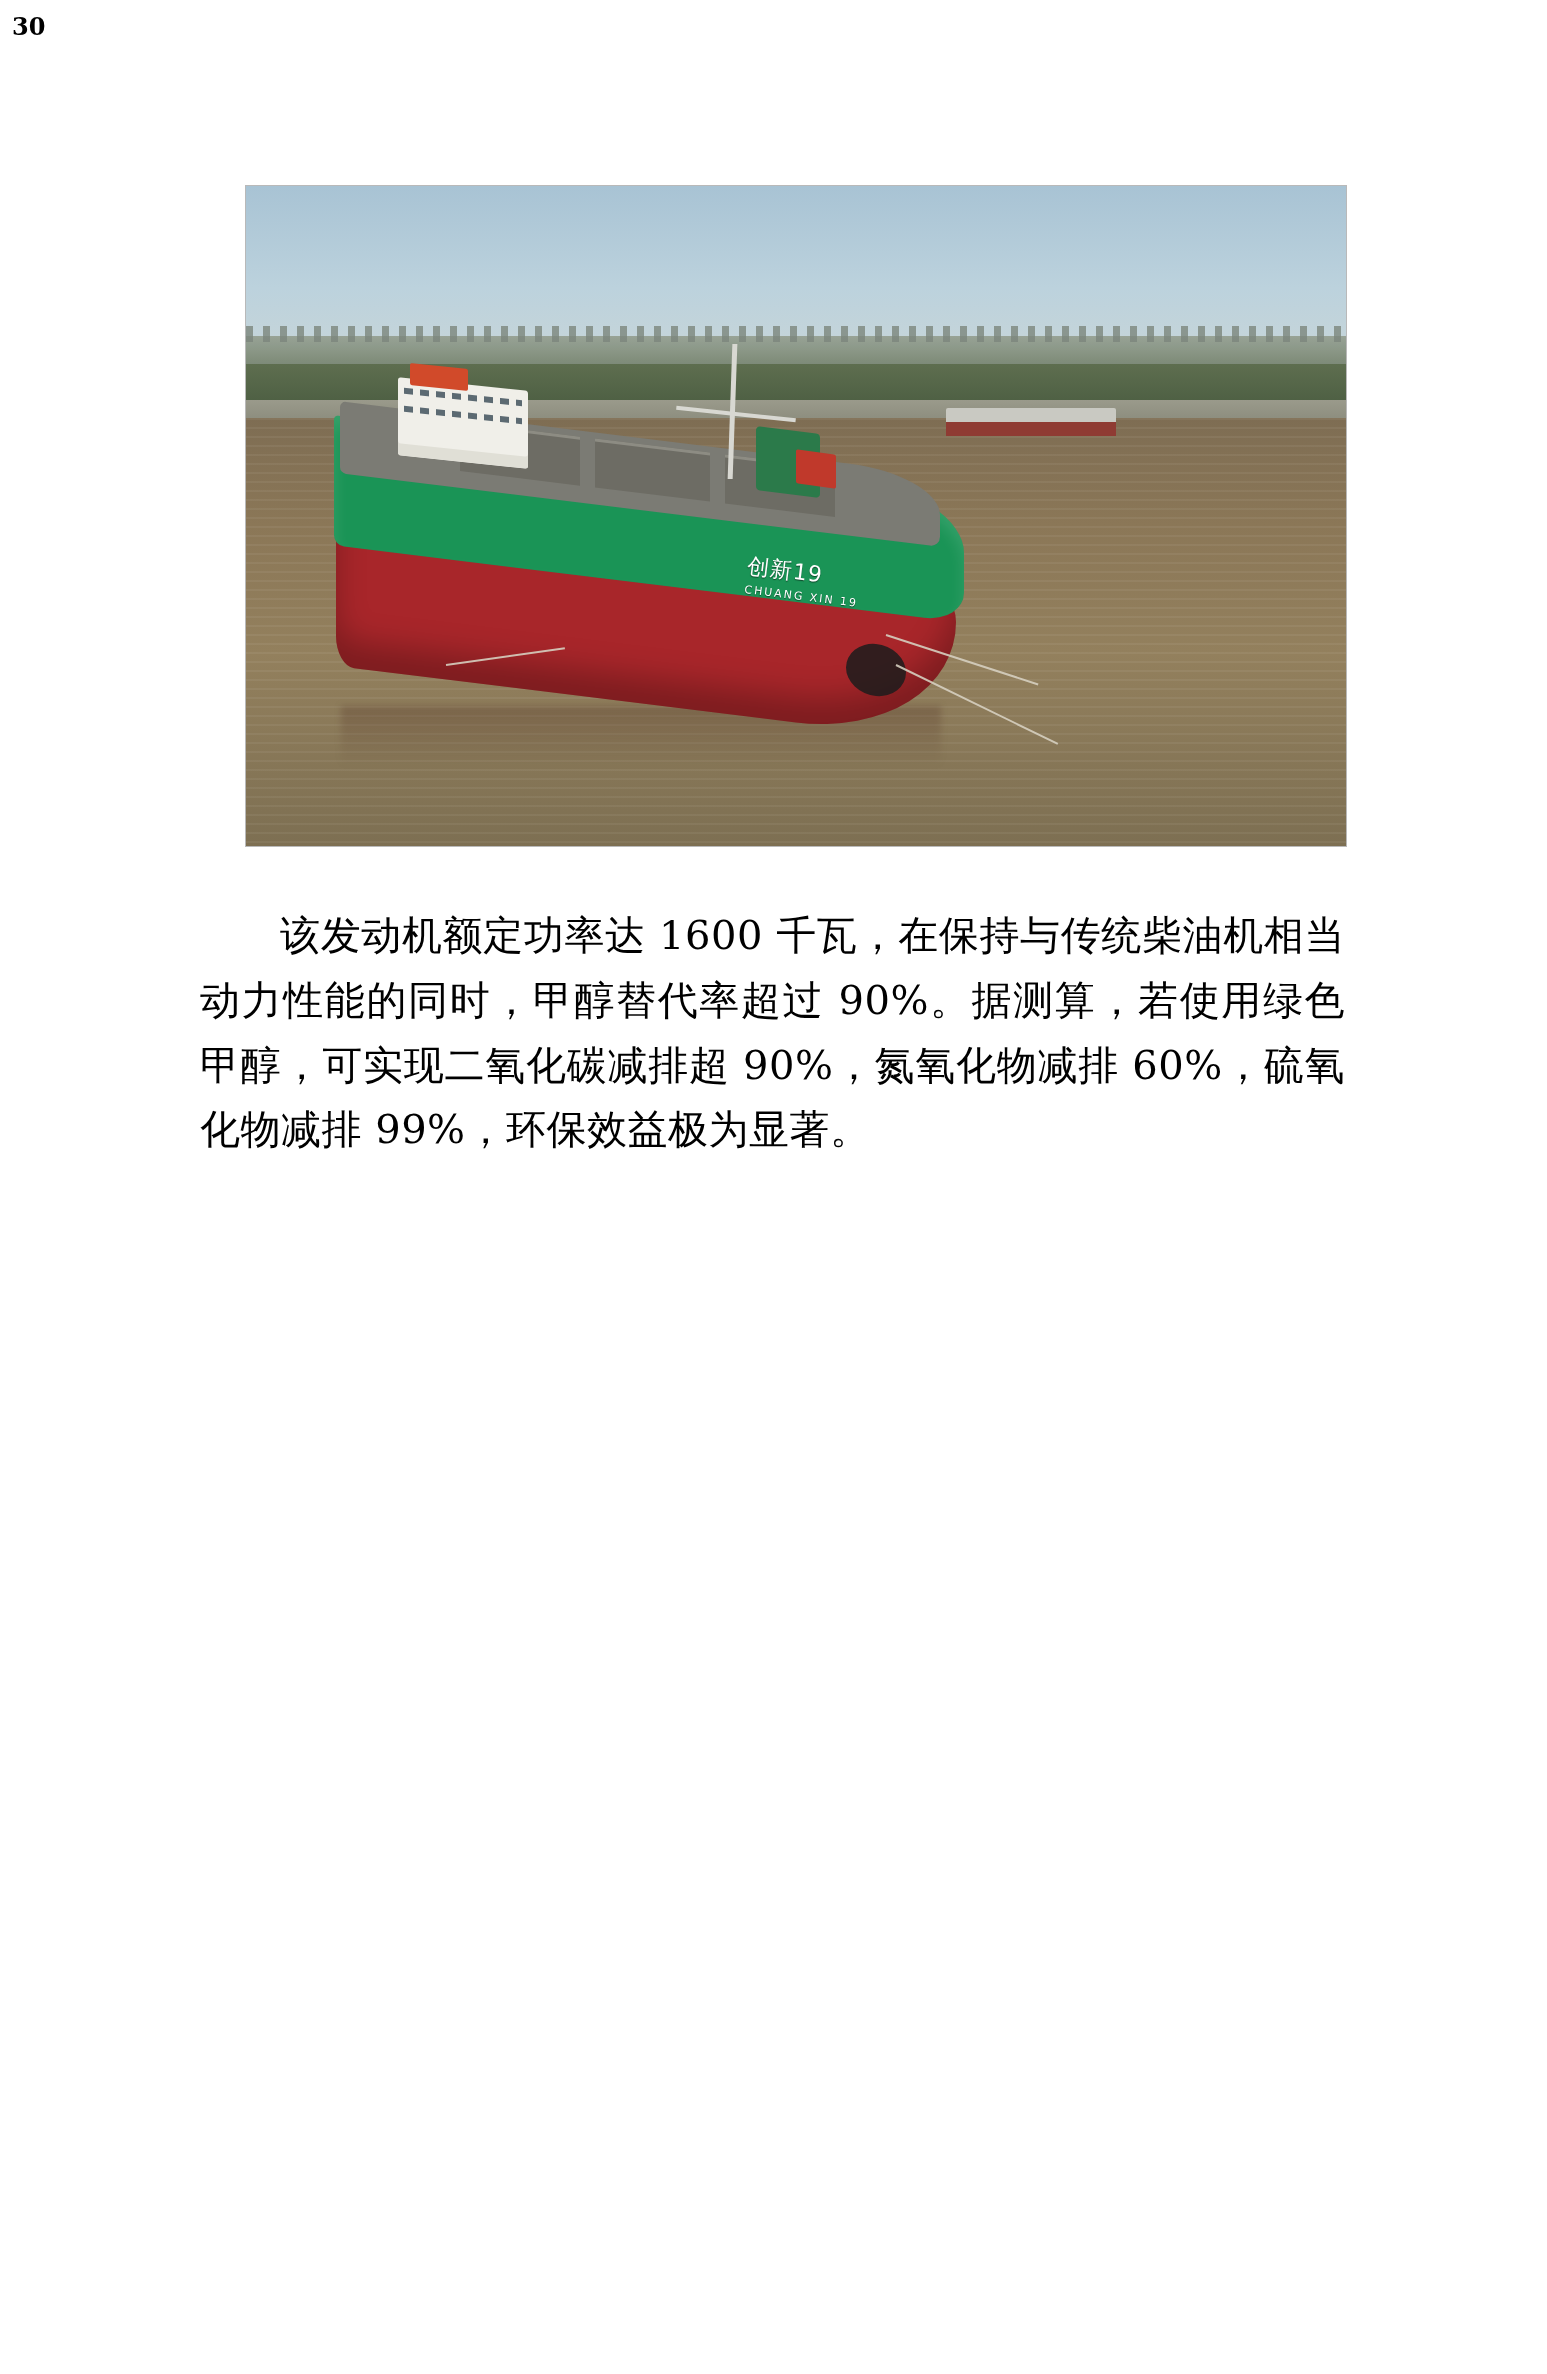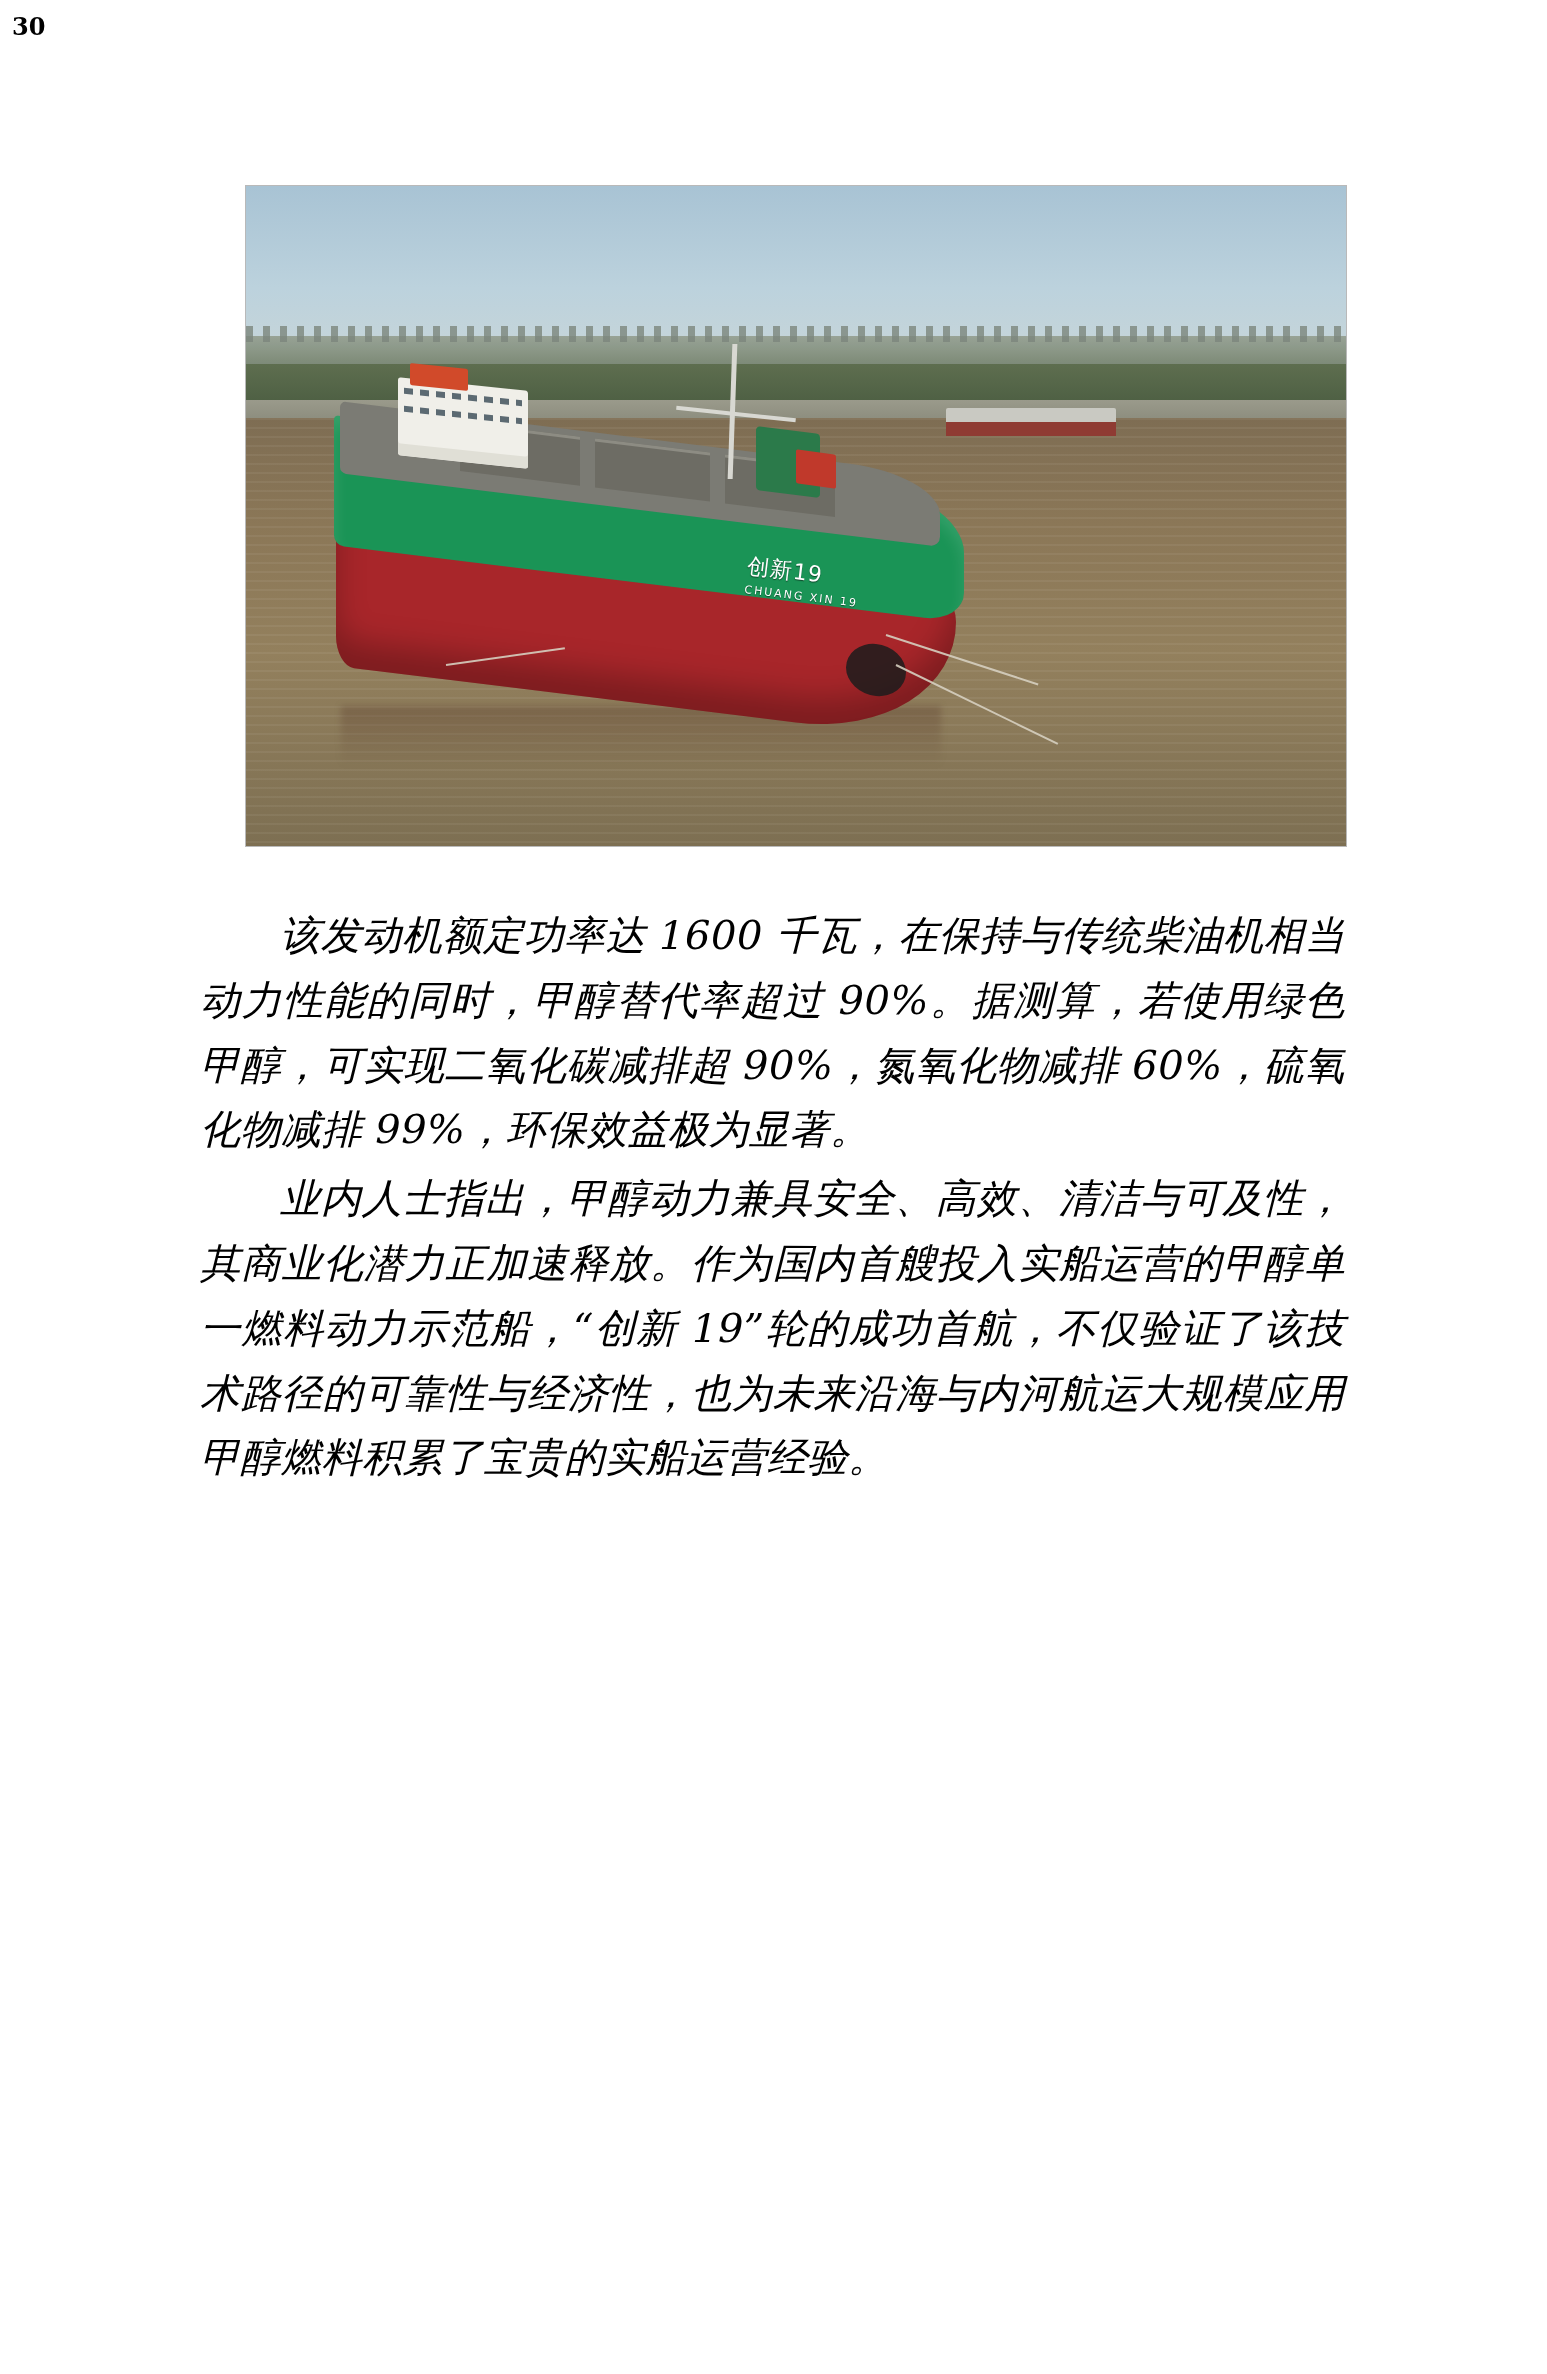--- a/index.html
+++ b/index.html
@@ -287,21 +287,20 @@
   .body-text p {
     margin: 0 0 4px 0;
     font-size: 40px;
     line-height: 1.62;
     text-align: justify;
     text-justify: inter-ideograph;
     text-indent: 2em;
     color: #000;
     font-family: "DejaVu Serif", "Liberation Serif", serif;
     letter-spacing: .5px;
-    font-style: italic;
   }
 </style>
 </head>
 <body>
 
 <div class="page">
 
   <div class="page-number">30</div>
 
   <div class="content">
@@ -337,17 +336,16 @@
           <span class="latin">CHUANG XIN  19</span>
         </div>
         <div class="mooring" style="left:560px; top:300px; width:160px; transform:rotate(18deg);"></div>
         <div class="mooring" style="left:570px; top:330px; width:180px; transform:rotate(26deg);"></div>
         <div class="mooring" style="left:120px; top:330px; width:120px; transform:rotate(-8deg);"></div>
       </div>
     </div>
 
     <div class="body-text">
       <p>该发动机额定功率达 1600 千瓦，在保持与传统柴油机相当动力性能的同时，甲醇替代率超过 90%。据测算，若使用绿色甲醇，可实现二氧化碳减排超 90%，氮氧化物减排 60%，硫氧化物减排 99%，环保效益极为显著。</p>
-      <p>业内人士指出，甲醇动力兼具安全、高效、清洁与可及性，其商业化潜力正加速释放。作为国内首艘投入实船运营的甲醇单一燃料动力示范船，“创新 19”轮的成功首航，不仅验证了该技术路径的可靠性与经济性，也为未来沿海与内河航运大规模应用甲醇燃料积累了宝贵的实船运营经验。</p>
     </div>
 
   </div>
 </div>
 
 </body></html>

